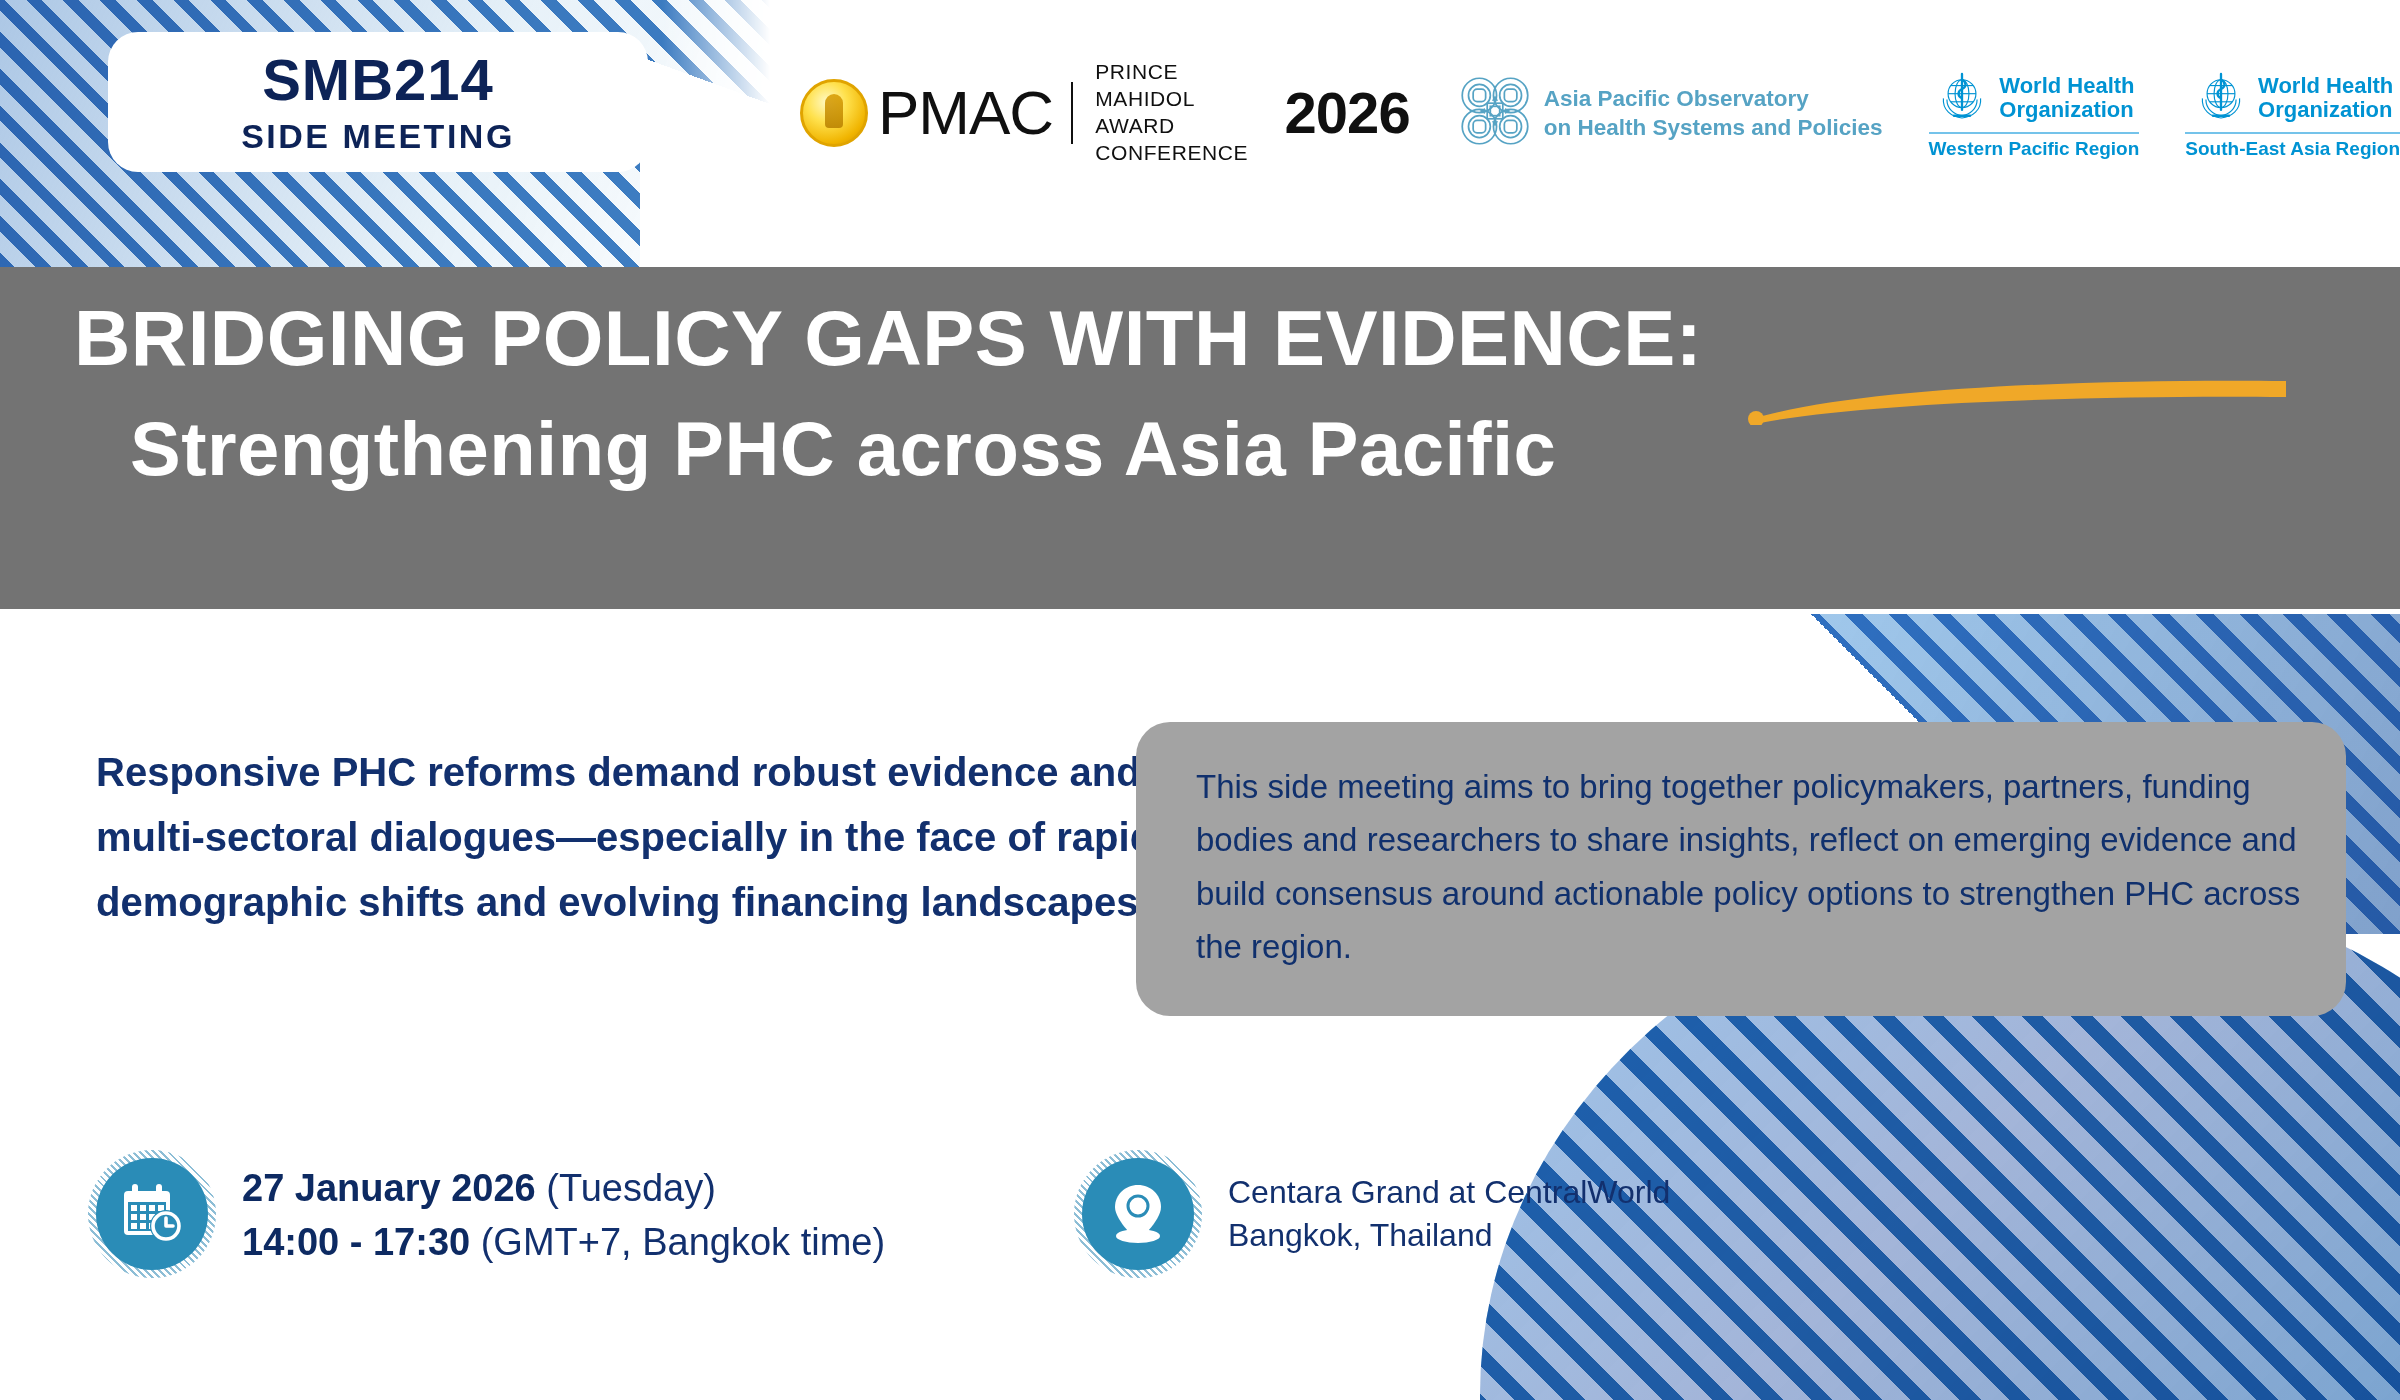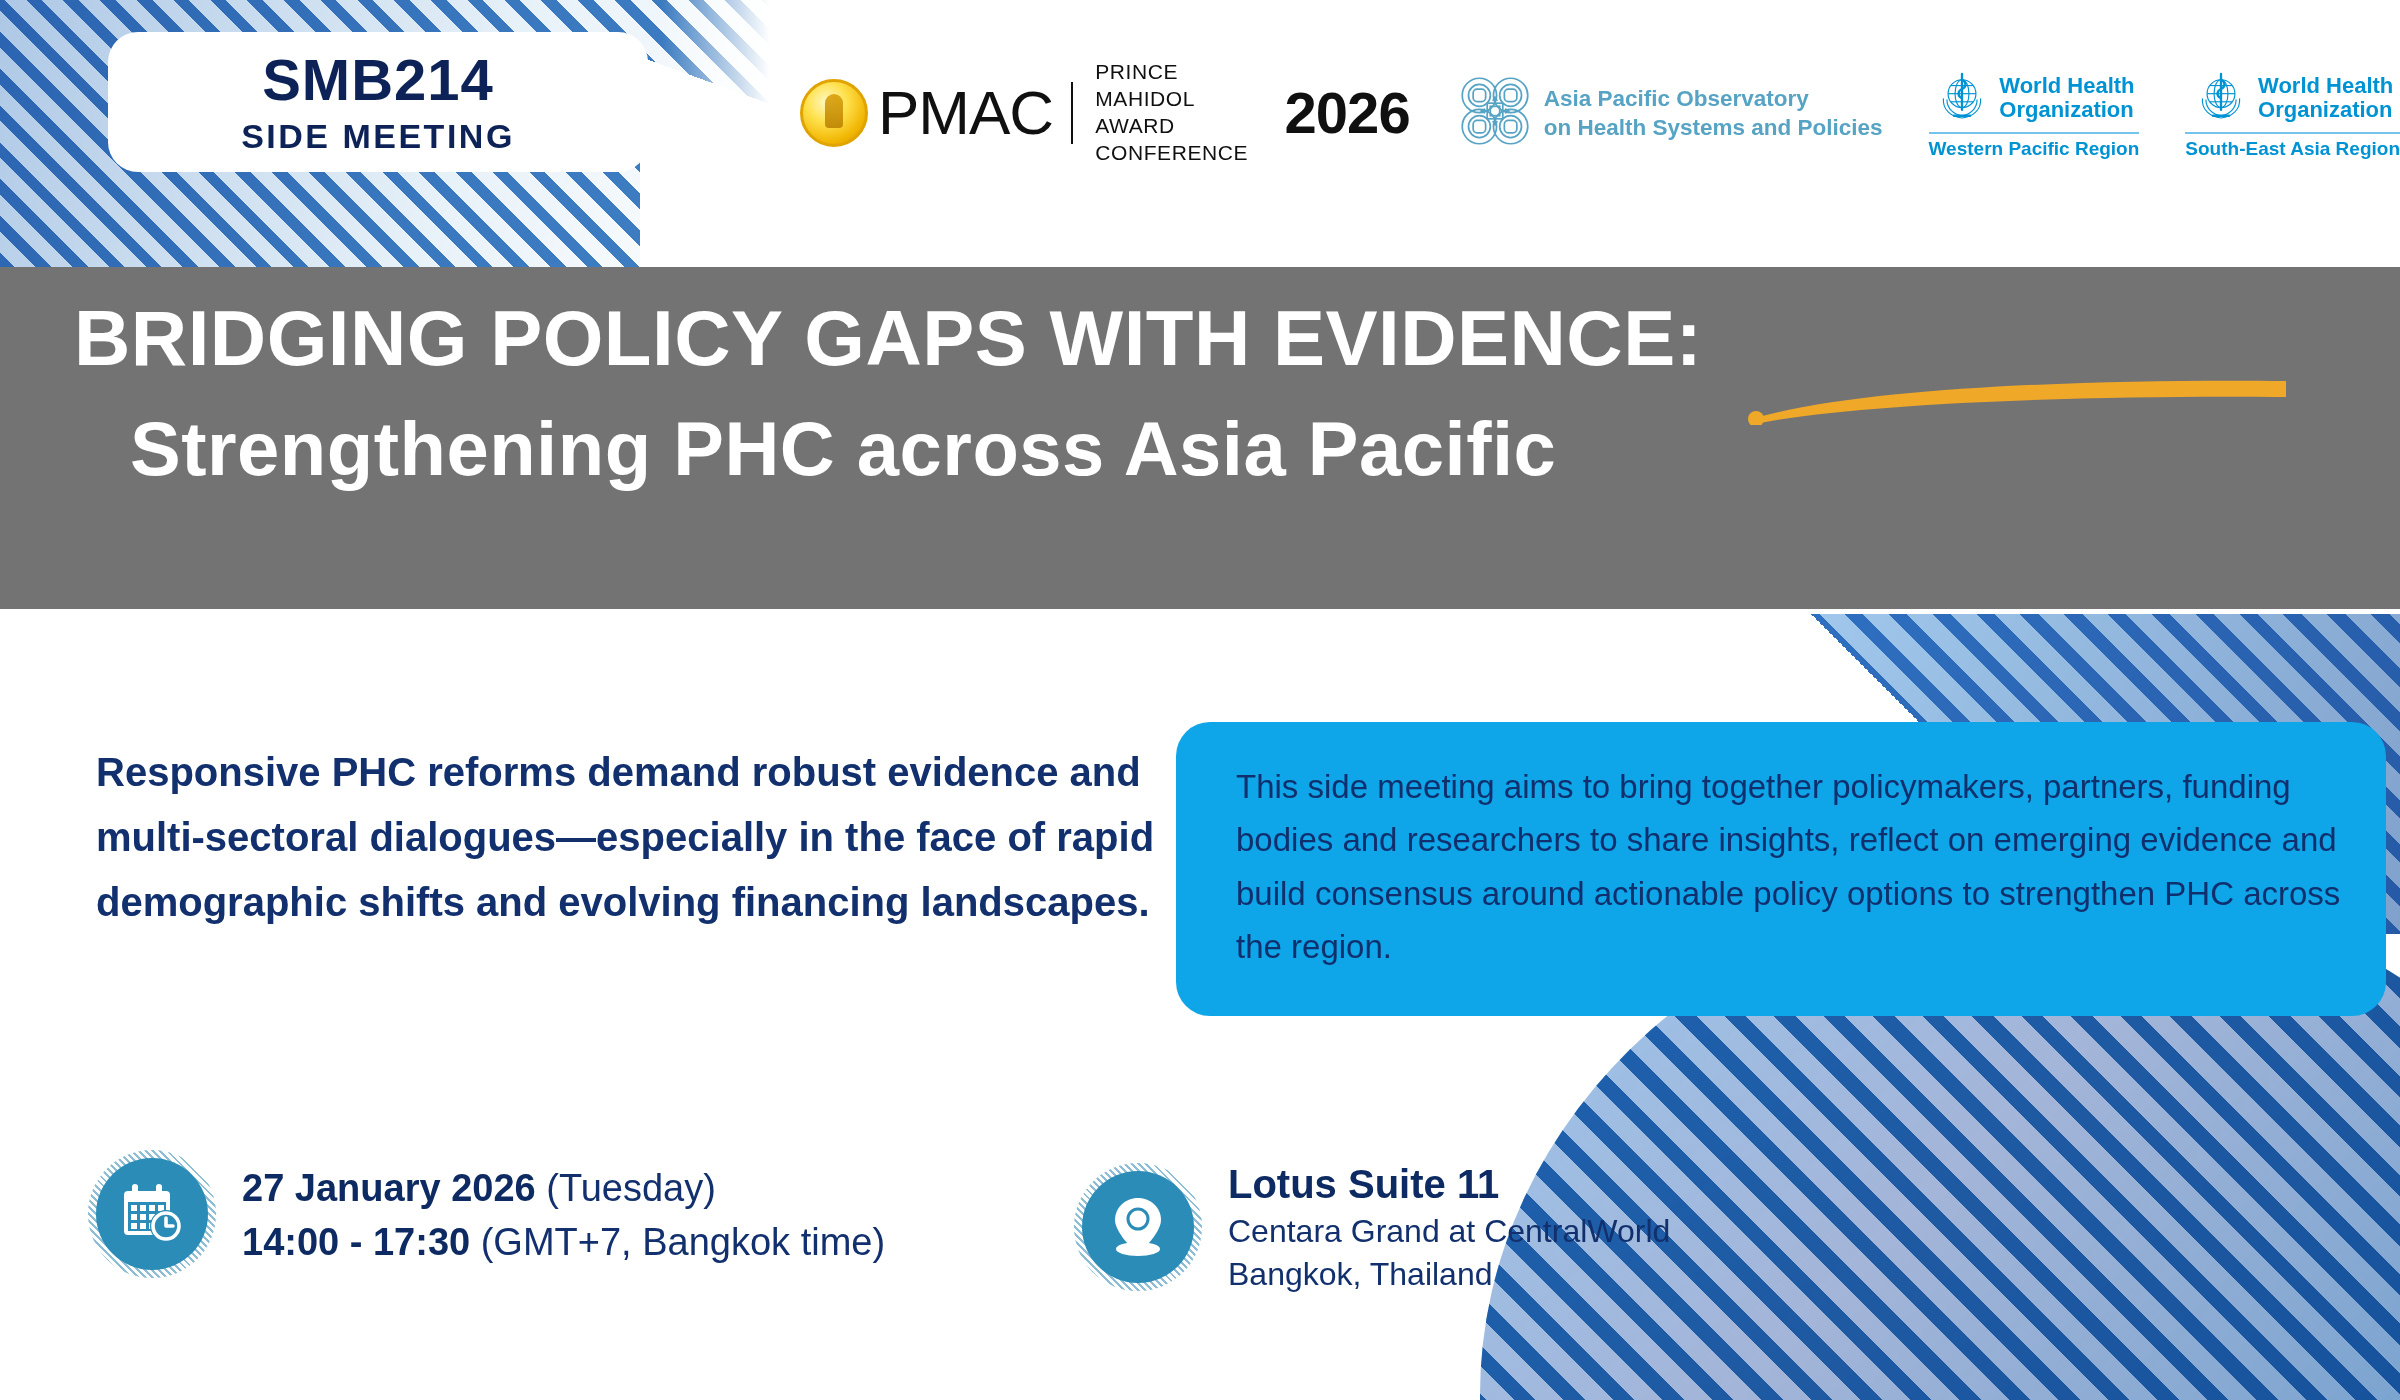--- a/index.html
+++ b/index.html
@@ -228,25 +228,25 @@
     width: 1060px;
     font-size: 40px;
     font-weight: 700;
     line-height: 1.62;
     color: #12306e;
   }
 
   
   .info-card {
     position: absolute;
-    left: 1176px; top: 722px;
+    left: 1136px; top: 722px;
     width: 1210px;
     padding: 38px 44px 42px 60px;
     box-sizing: border-box;
-    background: #0ea5e9;
+    background: #a3a3a3;
     border-radius: 34px;
   }
   .info-card p {
     margin: 0;
     font-size: 33px;
     line-height: 1.62;
     color: #10306d;
     font-weight: 400;
   }
 
@@ -487,19 +487,18 @@
       <div class="ring"></div>
       <div class="disc">
         <svg width="62" height="66" viewBox="0 0 62 66" aria-hidden="true">
           <ellipse cx="31" cy="55" rx="22" ry="7" fill="#ffffff"></ellipse>
           <path d="M31 4 C18 4 8 14 8 26 C8 40 31 60 31 60 C31 60 54 40 54 26 C54 14 44 4 31 4 Z" fill="#ffffff"></path>
           <circle cx="31" cy="25" r="10" fill="none" stroke="#2a8cb7" stroke-width="3"></circle>
         </svg>
       </div>
     </div>
     <div class="detail-text">
-      <div class="detail-line-strong">Lotus Suite 11</div>
       <div class="detail-sub">Centara Grand at CentralWorld</div>
       <div class="detail-sub">Bangkok, Thailand</div>
     </div>
   </div>
 
 </div>
 
 </body></html>

